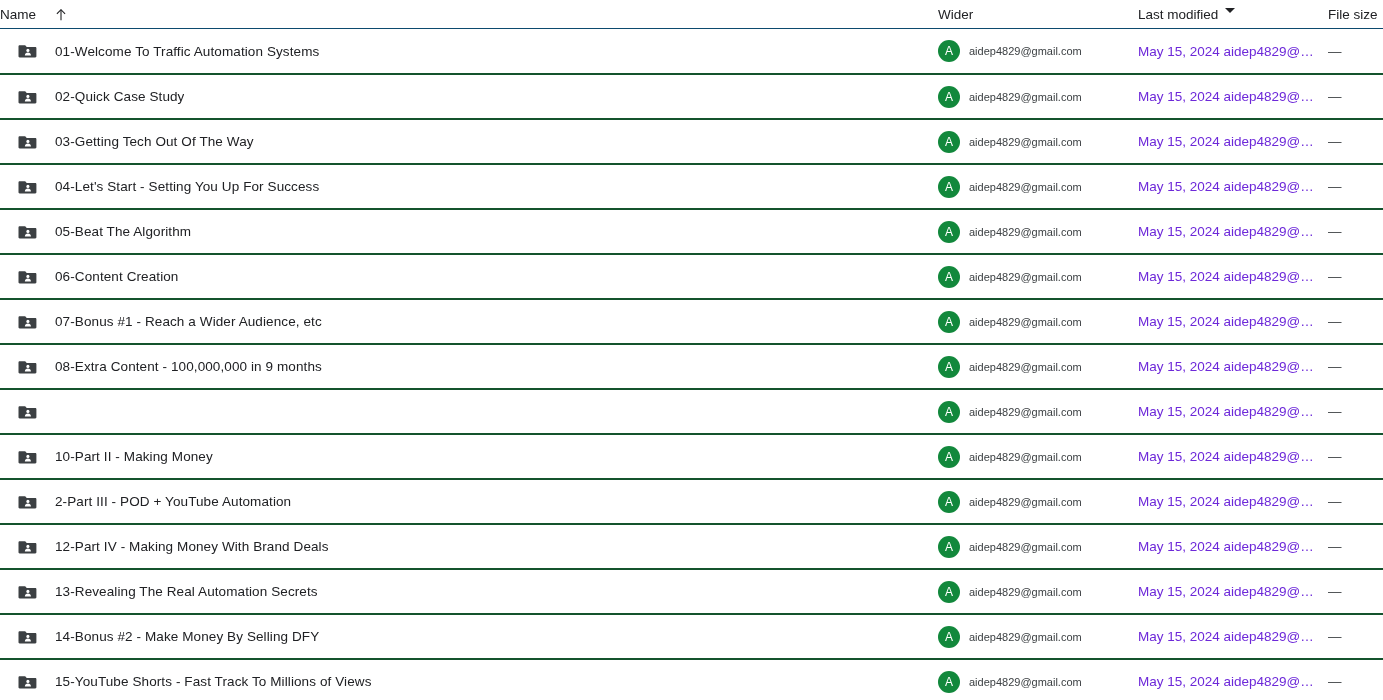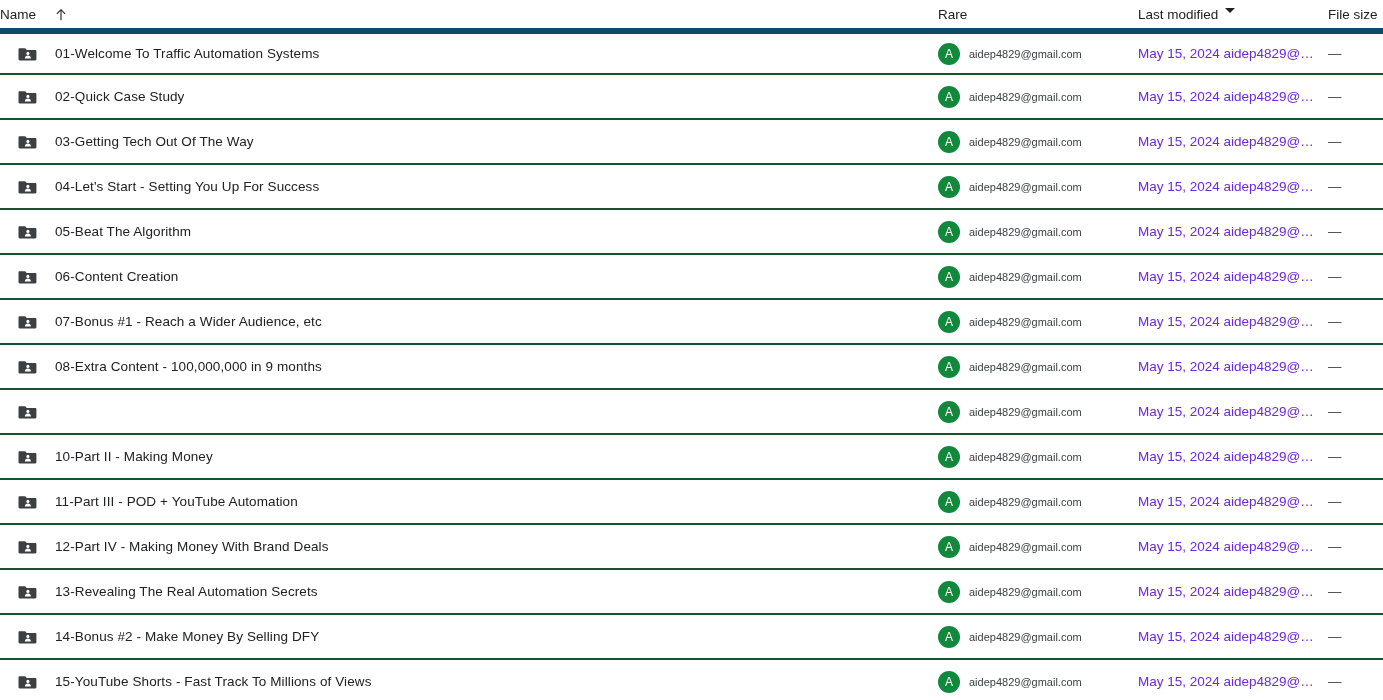--- a/index.html
+++ b/index.html
@@ -73,21 +73,21 @@
   
   .row {
     display: flex;
     align-items: center;
     height: 45px;
     box-sizing: border-box;
     border-top: 2px solid #14532d;
     font-size: 13.5px;
     color: #202124;
   }
-  .row:first-of-type { border-top: 6px solid #0c4a6e; }
+  .row:first-of-type { border-top: 1px solid #0c4a6e; }
 
   .cell {
     display: flex;
     align-items: center;
     box-sizing: border-box;
     overflow: hidden;
     white-space: nowrap;
   }
 
   .cell-name { padding-left: 18px; }
@@ -157,21 +157,21 @@
     <div class="hdr-cell hdr-name col-name">
       <span class="hdr-label">Name</span>
       <span class="sort-arrow">
         <svg width="14" height="14" viewBox="0 0 14 14" aria-hidden="true">
           <path d="M7 1.8 L7 12.2" stroke="#202124" stroke-width="1.1" fill="none"></path>
           <path d="M3.3 5.4 L7 1.7 L10.7 5.4" stroke="#202124" stroke-width="1.1" fill="none" stroke-linecap="square"></path>
         </svg>
       </span>
     </div>
     <div class="hdr-cell hdr-owner col-owner">
-      <span>Rare</span>
+      <span>Wider</span>
     </div>
     <div class="hdr-cell hdr-mod col-mod">
       <span>Last modified</span>
       <span class="caret"></span>
     </div>
     <div class="hdr-cell hdr-size col-size">
       <span>File size</span>
     </div>
   </div>
 
@@ -407,21 +407,21 @@
 
   <div class="row">
     <div class="cell cell-name col-name">
       <span class="folder-icon">
         <svg width="20" height="20" viewBox="0 0 20 20" aria-hidden="true">
           <path d="M1.6 4.3 h5.6 l1.5 1.7 h8.6 c0.6 0 1.1 0.5 1.1 1.1 v8.2 c0 0.6 -0.5 1.1 -1.1 1.1 H1.6 c-0.6 0 -1.1 -0.5 -1.1 -1.1 V5.4 c0 -0.6 0.5 -1.1 1.1 -1.1 z" fill="#3c4043"></path>
           <circle cx="9.9" cy="9.4" r="1.55" fill="#ffffff"></circle>
           <path d="M6.85 14.5 c0 -1.85 1.4 -3.0 3.05 -3.0 s3.05 1.15 3.05 3.0 z" fill="#ffffff"></path>
         </svg>
       </span>
-      <span class="file-title">11-Part III - POD + YouTube Automation</span>
+      <span class="file-title">2-Part III - POD + YouTube Automation</span>
     </div>
     <div class="cell cell-owner col-owner">
       <span class="avatar">A</span>
       <span class="owner-text">aidep4829@gmail.com</span>
     </div>
     <div class="cell cell-mod col-mod">
       <span class="mod-text">May 15, 2024 aidep4829@g...</span>
     </div>
     <div class="cell cell-size col-size">
       <span>—</span>

